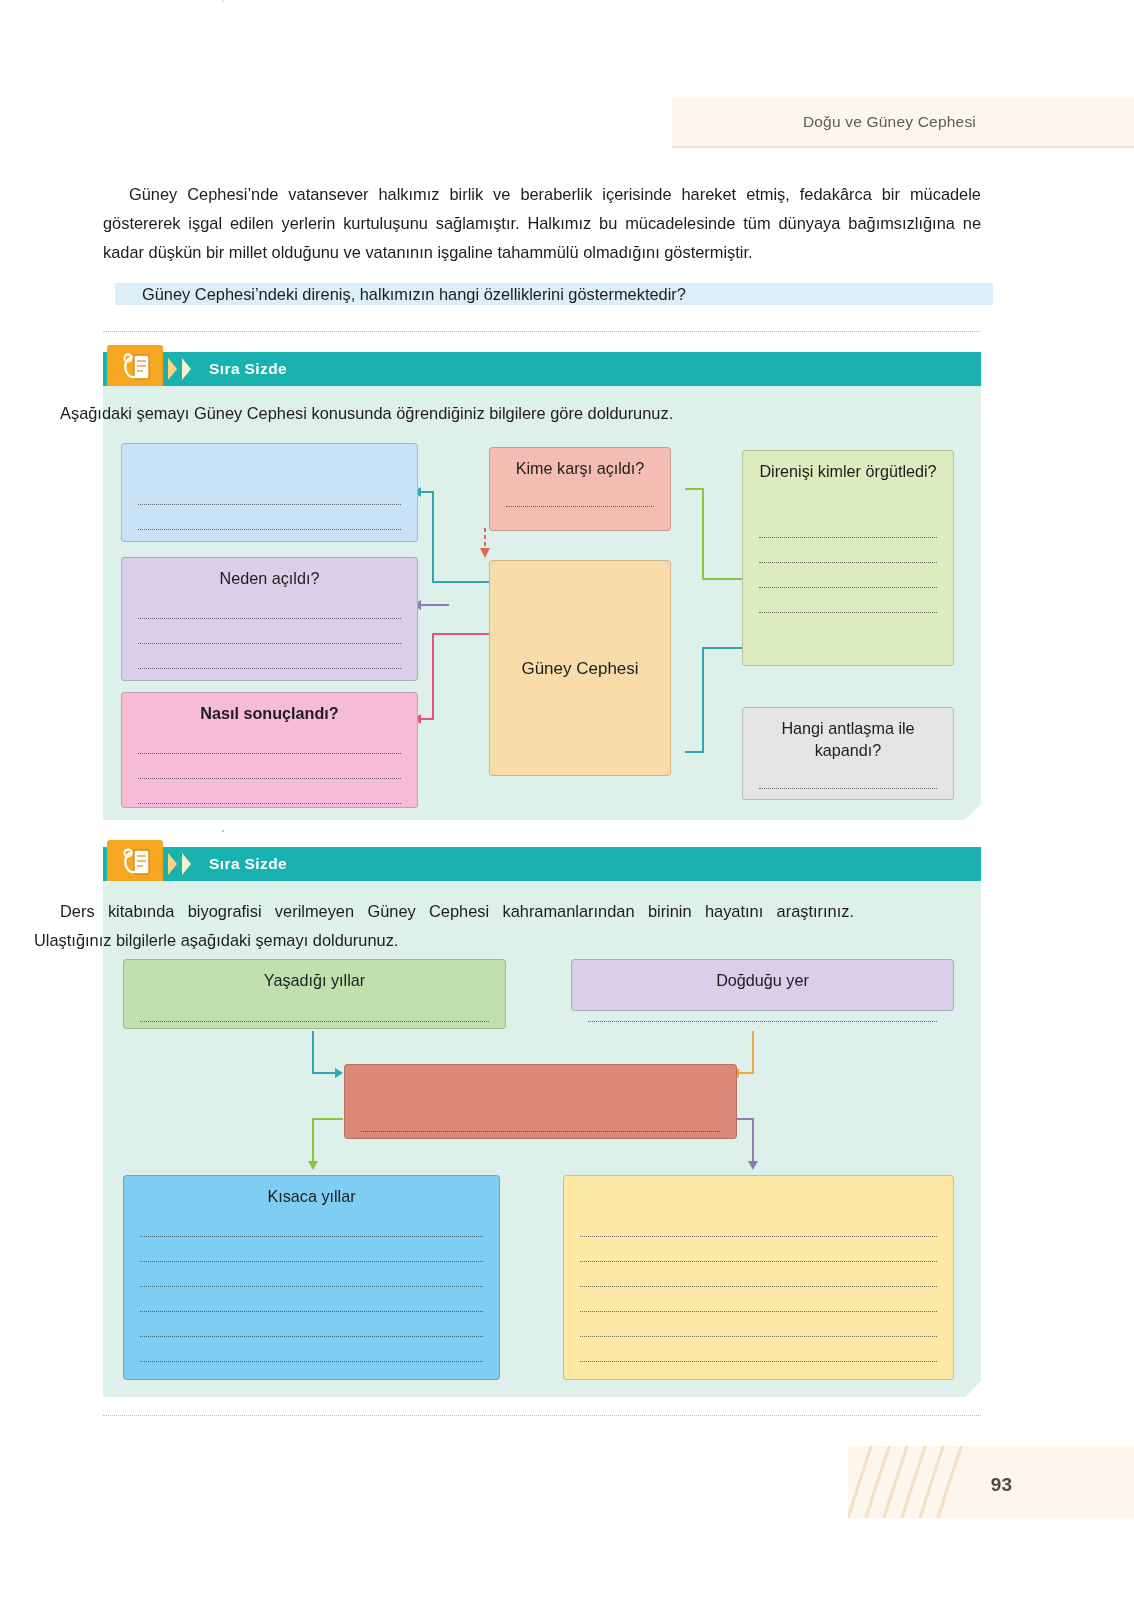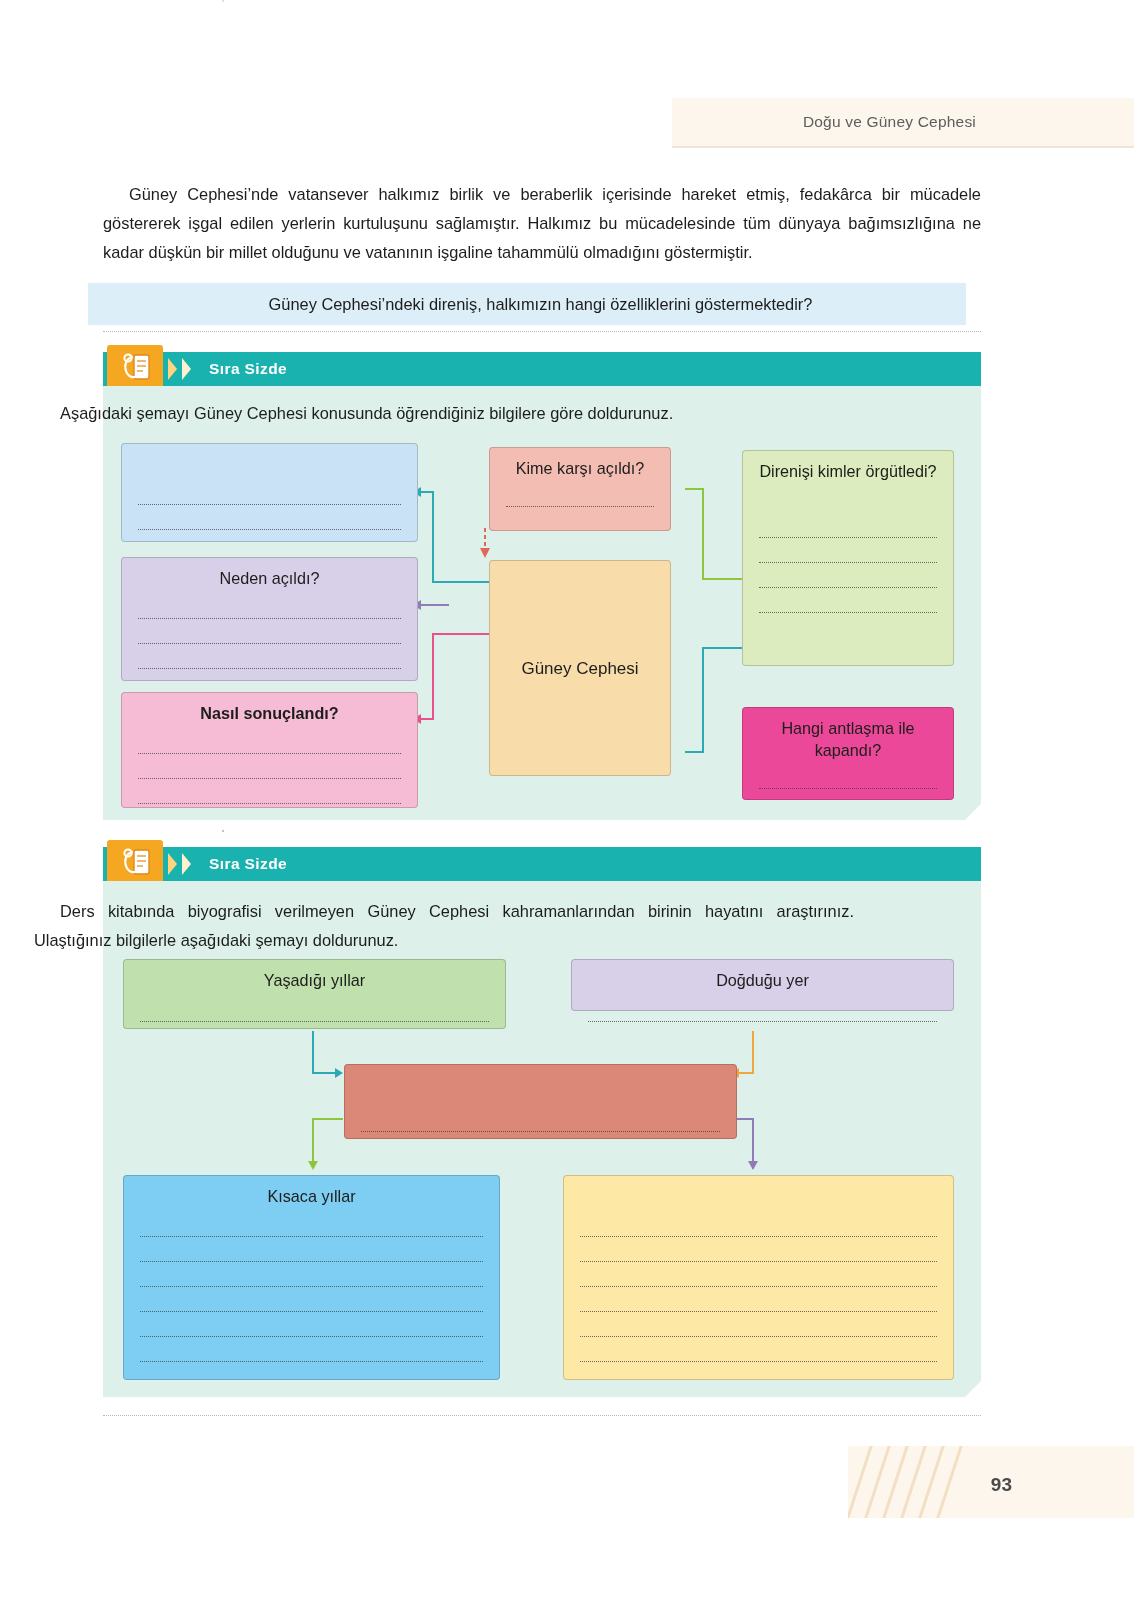--- a/index.html
+++ b/index.html
@@ -51,30 +51,29 @@
     line-height: 29px;
     color: #1d1d1b;
     text-align: justify;
   }
   .para.p1 { top: 180px; }
   .para .indent { display: inline-block; width: 26px; }
 
   
   .question-strip {
     position: absolute;
-    left: 88px;
+    left: 115px;
     top: 283px;
     width: 878px;
-    height: 42px;
+    height: 22px;
     background: #dceef7;
     display: flex;
     align-items: center;
     box-sizing: border-box;
     padding-left: 27px;
-    justify-content: center;
   }
   .question-strip .q-text {
     font-size: 16.4px;
     color: #1d1d1b;
   }
   .dotline {
     position: absolute;
     left: 103px;
     width: 878px;
     border-top: 1px dotted #b9b9b9;
@@ -305,21 +304,21 @@
 
 <div class="box" style="left:121px; top:692px; width:297px; height:116px; background:#f7bcd5;font-weight:bold;">
   <span class="box-title">Nasıl sonuçlandı?</span>
   <div class="rules" style="top:36px;">
     <div class="rule"></div>
       <div class="rule"></div>
       <div class="rule"></div>
   </div>
 </div>
 
-<div class="box" style="left:742px; top:707px; width:212px; height:93px; background:#ec4899;">
+<div class="box" style="left:742px; top:707px; width:212px; height:93px; background:#e5e5e5;">
   <span class="box-title">Hangi antlaşma ile kapandı?</span>
   <div class="rules" style="top:56px;">
     <div class="rule"></div>
   </div>
 </div>
 
 <div class="banner" style="top:847px;">
   <div class="badge">
     <svg width="34" height="32" viewBox="0 0 34 32" aria-hidden="true">
       <rect x="16" y="4" width="15" height="24" rx="2" fill="#ffffff" stroke="#e0881a" stroke-width="1.4"></rect>

